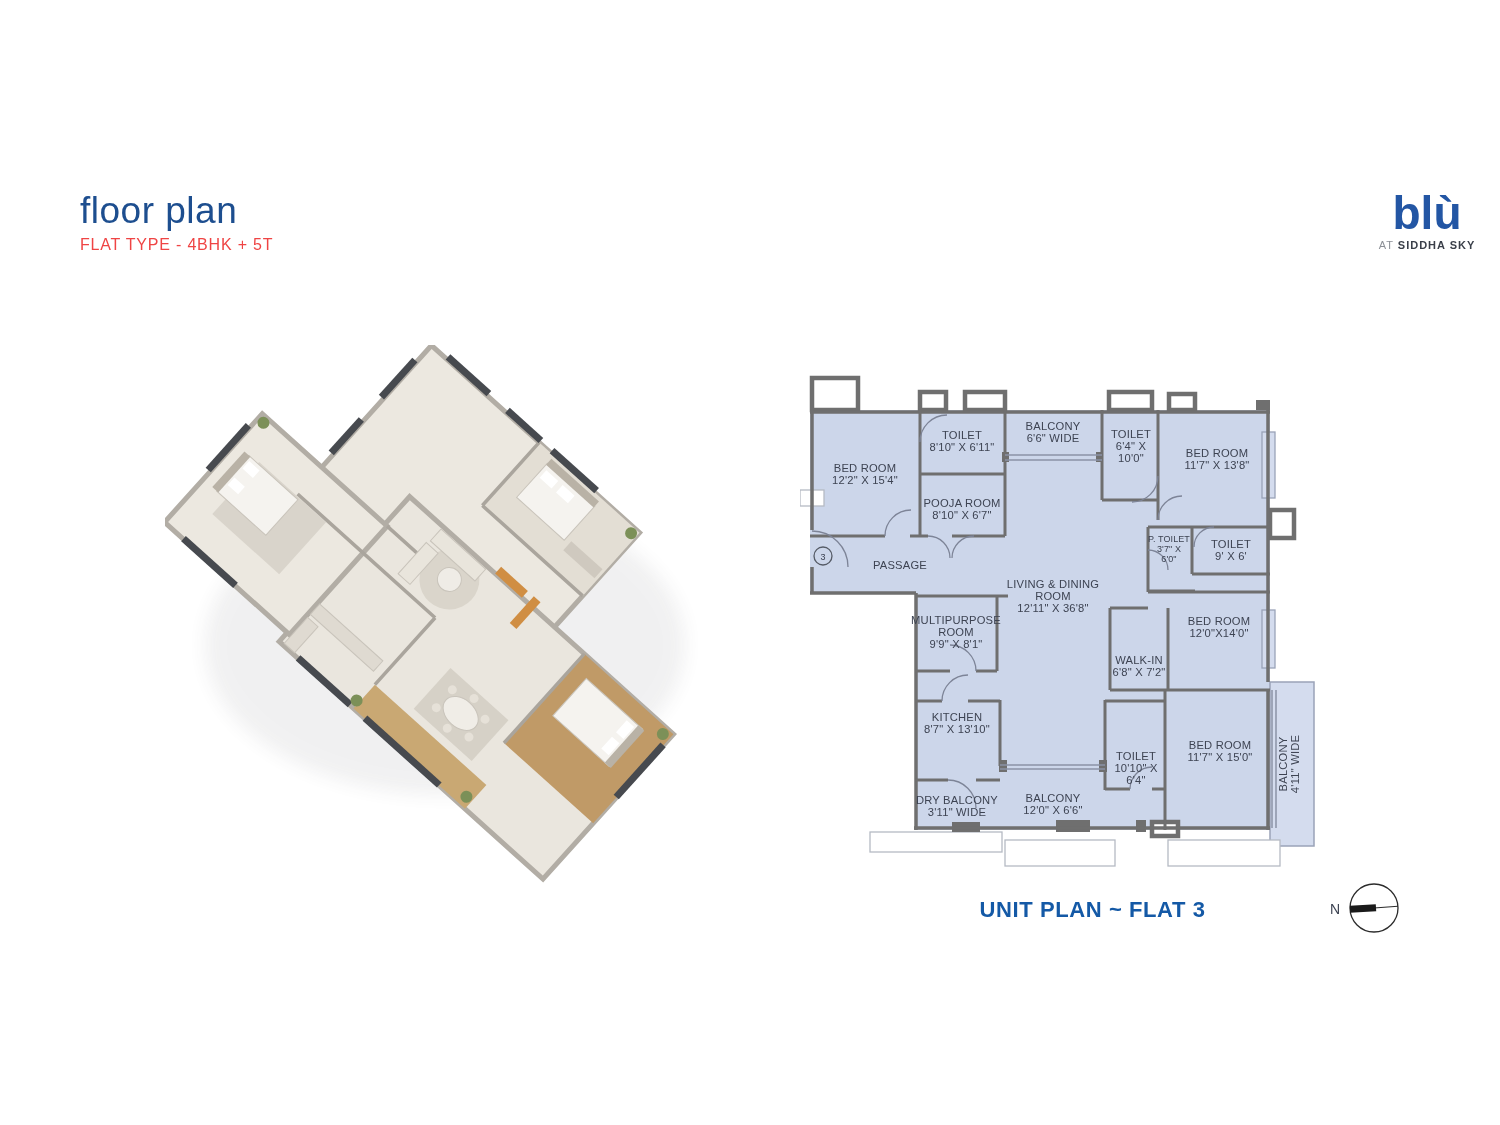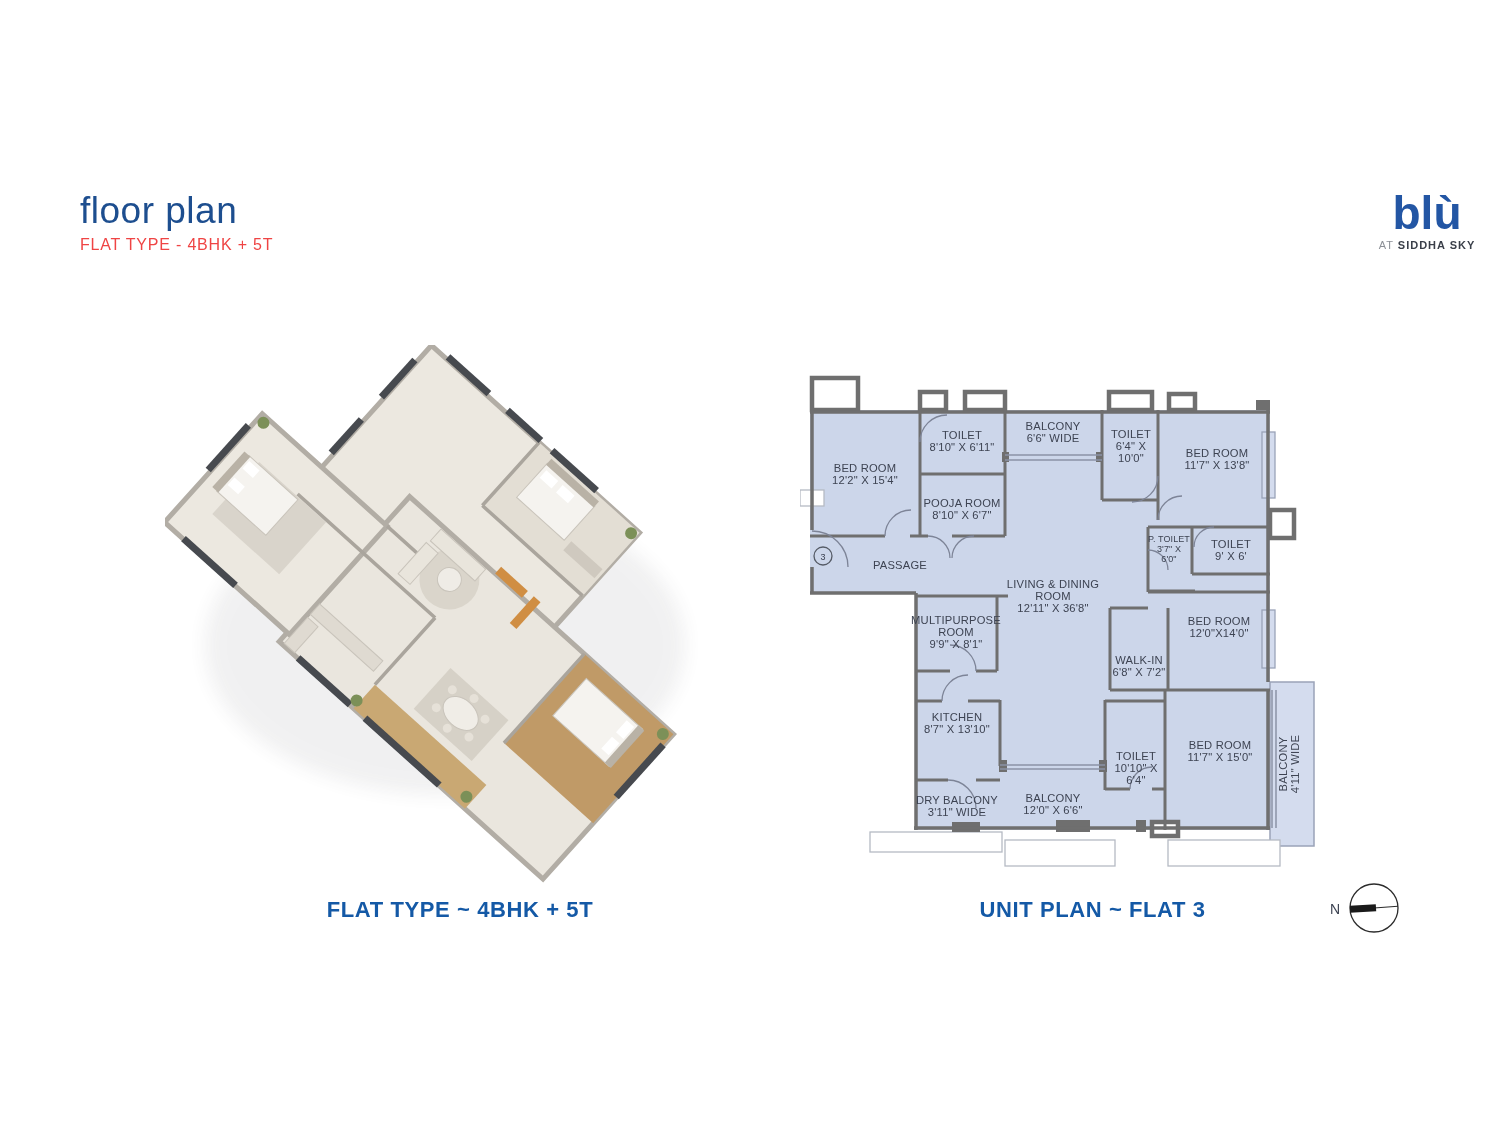--- a/index.html
+++ b/index.html
@@ -223,21 +223,20 @@
       <text class="rl" x="420" y="401">11'7" X 15'0"</text>
       <text class="rl" transform="translate(487,404) rotate(-90)">BALCONY</text>
       <text class="rl" transform="translate(499,404) rotate(-90)">4'11" WIDE</text>
       <text class="rl" x="157" y="444">DRY BALCONY</text>
       <text class="rl" x="157" y="456">3'11" WIDE</text>
       <text class="rl" x="253" y="442">BALCONY</text>
       <text class="rl" x="253" y="454">12'0" X 6'6"</text>
     </g>
   </svg>
 
-  <div class="caption cap-left">FLAT TYPE ~ 4BHK + 5T</div>
   <div class="caption cap-right">UNIT PLAN ~ FLAT 3</div>
 
   <svg class="compass" width="100" height="62" viewBox="0 0 100 62">
     <text x="12" y="36" font-size="14" fill="#3a3a3a">N</text>
     <circle cx="56" cy="30" r="24" fill="none" stroke="#2b2b2b" stroke-width="1.3"></circle>
     <g transform="rotate(-4 56 30)">
       <line x1="56" y1="30" x2="80" y2="30" stroke="#2b2b2b" stroke-width="1"></line>
       <polygon points="32,26 58,26.5 58,33.5 32,33" fill="#1a1a1a"></polygon>
     </g>
   </svg>

